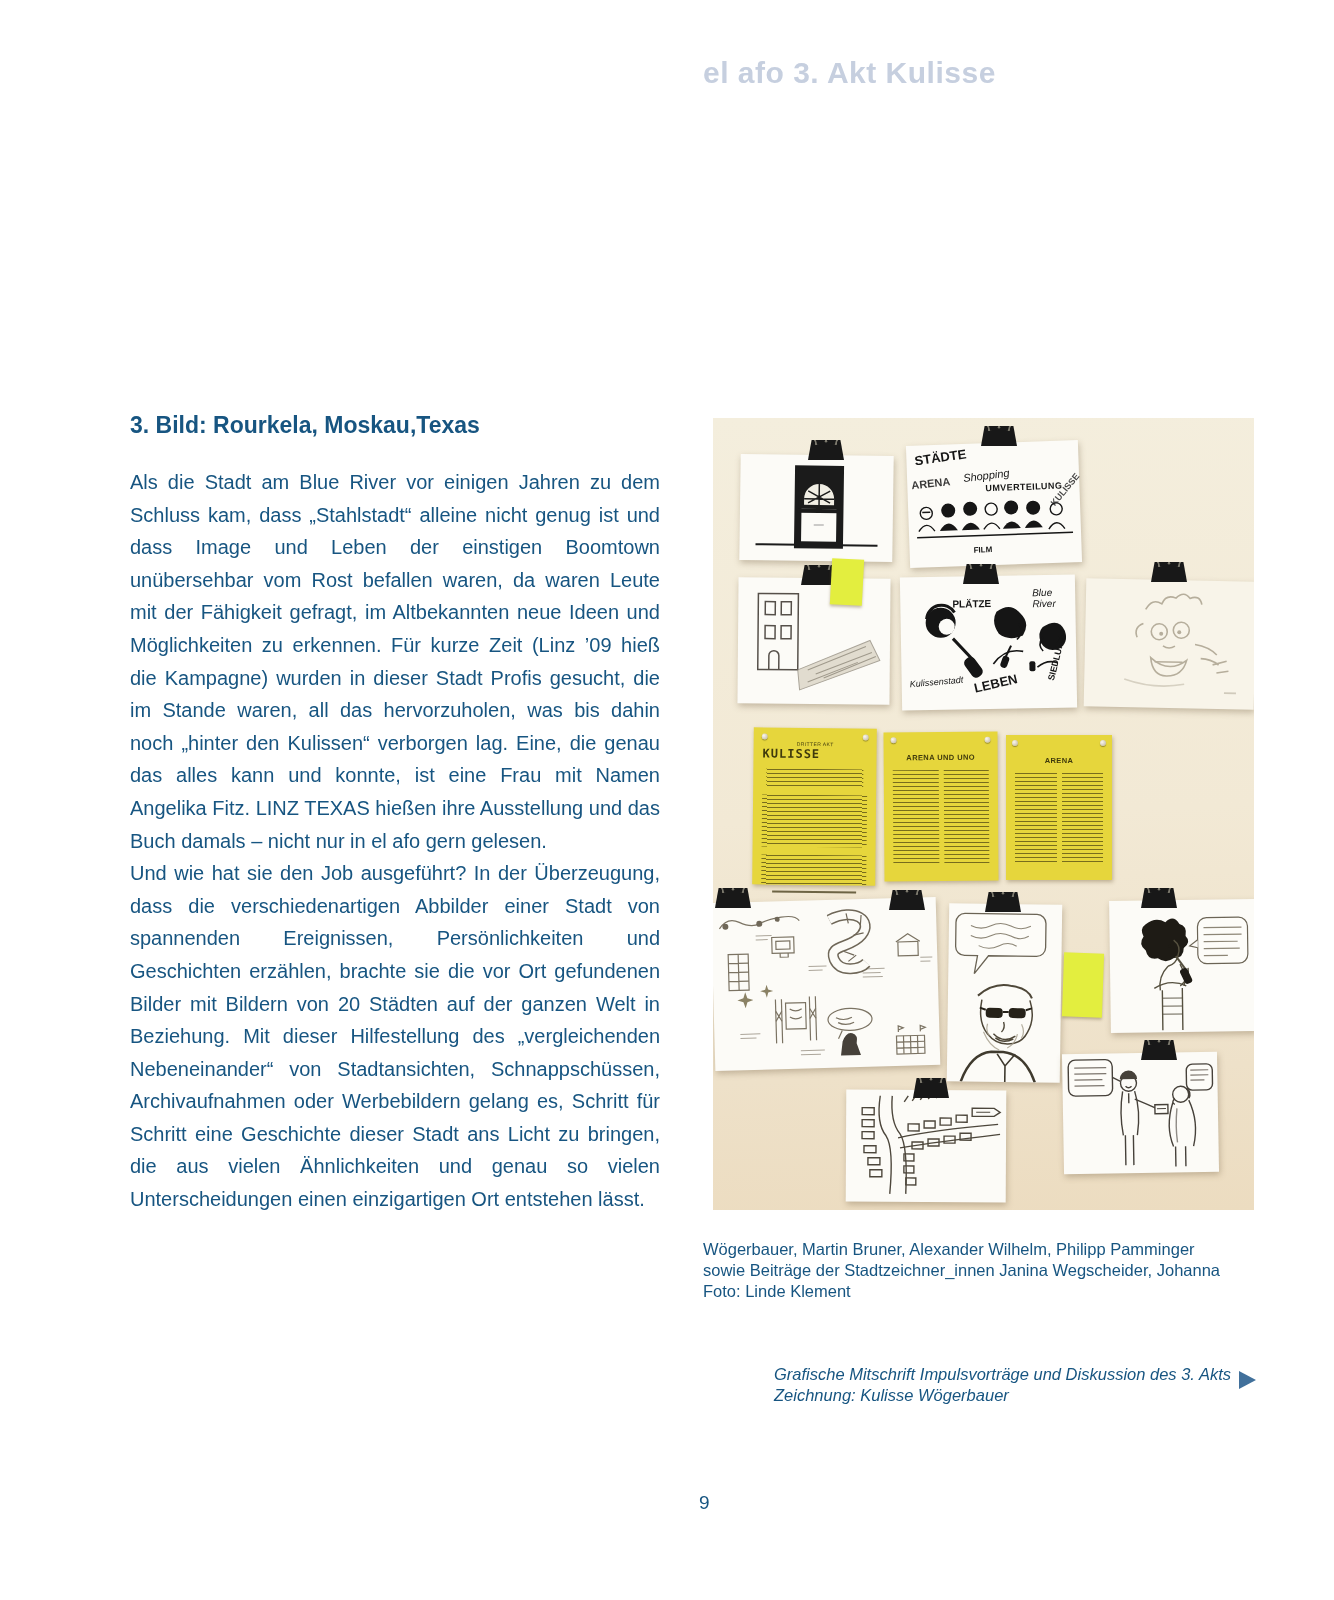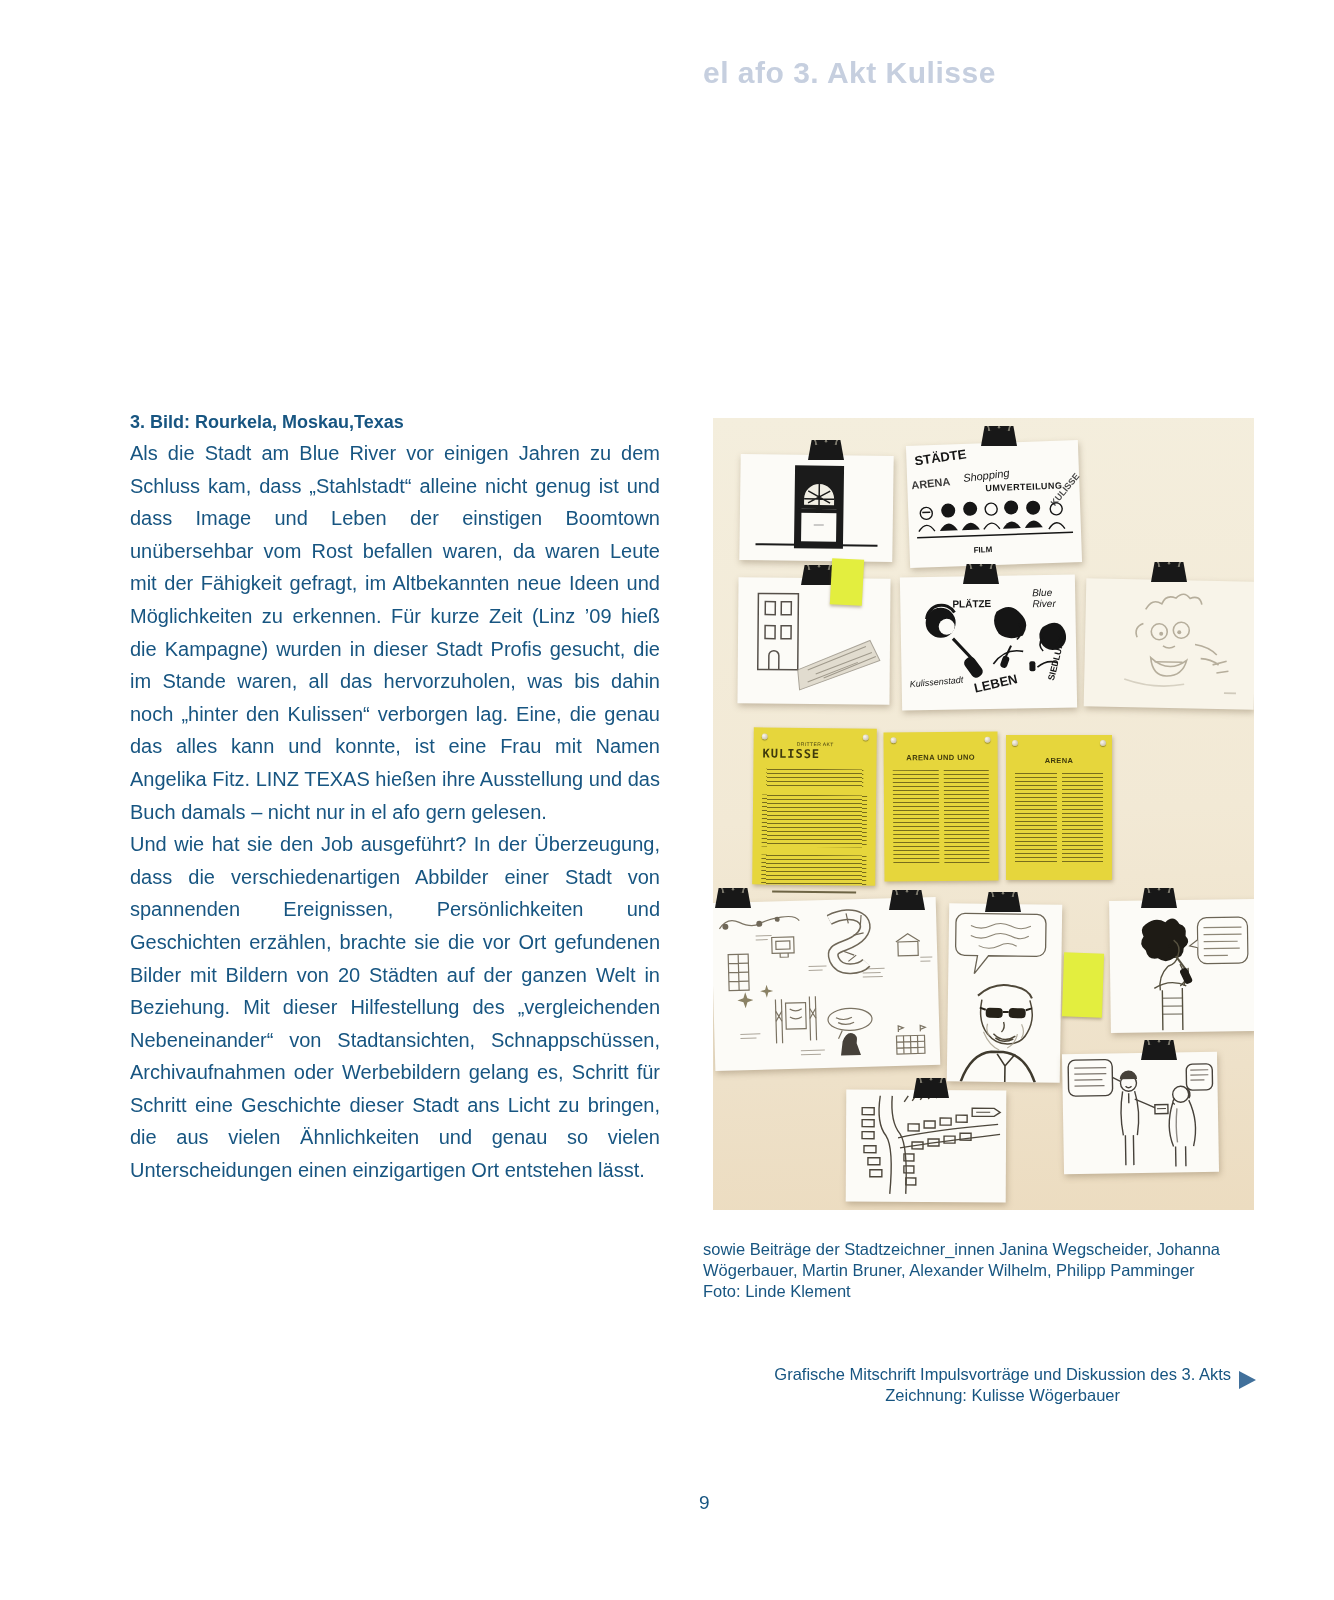--- a/index.html
+++ b/index.html
@@ -1,21 +1,21 @@
 <!DOCTYPE html>
 <html lang="de" style="--text-blue: #175581; --header-blue: #c6cfdf; --arrow-blue: #41709b; --yellow-sheet: #e6d63c; --sticky-note: #e3ee3f;"><head>
 <meta charset="utf-8">
 <style>
   html,body{margin:0;padding:0;background:#ffffff;}
   .page{position:relative;width:1334px;height:1600px;background:#ffffff;overflow:hidden;
         font-family:"Liberation Sans",sans-serif;}
   .header-title{position:absolute;left:703px;top:56px;font-size:30px;font-weight:bold;
         letter-spacing:.5px;color:var(--header-blue,#c6cfdf);}
   .article{position:absolute;left:130px;top:412px;width:530px;color:var(--text-blue,#175581);}
-  .article h2{margin:0 0 4px 0;font-size:18px;font-weight:bold;}
+  .article h2{margin:0 0 27px 0;font-size:23px;font-weight:bold;}
   .article p{margin:0;font-size:20px;line-height:32.6px;text-align:justify;}
   .photo{position:absolute;left:713px;top:418px;width:541px;height:792px;overflow:hidden;
         background:linear-gradient(178deg,#f4eedd 0%,#f2e9d5 50%,#eee1c9 82%,#ecdcc0 100%);}
   .paper{position:absolute;background:#fcfbf7;box-shadow:1px 3px 6px rgba(110,90,60,.35);}
   .clip{position:absolute;width:36px;height:20px;background:#181818;z-index:6;
         clip-path:polygon(10% 0,90% 0,100% 100%,0 100%);}
   .clip::before,.clip::after{content:"";position:absolute;top:-13px;width:9px;height:15px;
         border:2px solid #7d7a6e;border-bottom:none;border-radius:5px 5px 0 0;}
   .clip::before{left:5px;transform:rotate(-14deg);}
   .clip::after{right:5px;transform:rotate(14deg);}
@@ -29,22 +29,22 @@
   .ytitle{font-size:7.5px;line-height:9px;font-weight:bold;text-align:center;margin:2px 0 8px;letter-spacing:.4px;}
   .ytitle-big{font-family:"DejaVu Sans Mono",monospace;font-size:12px;line-height:13px;
         font-weight:bold;text-align:left;margin:1px 0 8px;letter-spacing:1px;}
   .tlines{background:repeating-linear-gradient(180deg,rgba(52,44,9,.62) 0 1px,transparent 1px 4px);}
   .cols{display:flex;gap:5px;}
   .cols .tlines{flex:1;}
   .yfoot{height:2px;margin:6px auto 0;background:rgba(52,44,9,.7);}
   .hw{position:absolute;color:#161616;white-space:nowrap;z-index:3;}
   .fig-caption{position:absolute;left:703px;top:1239px;width:560px;font-size:16.5px;
         line-height:21px;color:var(--text-blue,#175581);}
-  .bottom-caption{position:absolute;right:103px;top:1364px;text-align:center;font-size:16.5px;
-        line-height:21px;color:var(--text-blue,#175581);}
+  .bottom-caption{position:absolute;right:103px;top:1364px;text-align:left;font-size:16.5px;
+        line-height:21px;color:var(--text-blue,#175581);font-style:italic;}
   .arrow{position:absolute;left:1239px;top:1371px;width:0;height:0;
         border-left:17px solid var(--arrow-blue,#41709b);
         border-top:9px solid transparent;border-bottom:9px solid transparent;}
   .page-number{position:absolute;left:699px;top:1492px;font-size:19px;color:var(--text-blue,#175581);}
 </style>
 </head>
 <body>
 
 <div class="page">
 
@@ -328,22 +328,22 @@
           <path d="M110 50 q-8 24 0 44 M126 48 q10 22 4 46 M112 94 v20 M122 94 v20"></path>
           <path d="M114 56 q-2 18 0 34" opacity=".6"></path>
         </g>
         <path d="M12 14 h32 M12 20 h32 M12 26 h28 M12 32 h30 M128 18 h18 M128 23 h18 M128 28 h14" stroke="#7d766e" stroke-width="1.1" fill="none"></path>
       </svg>
     </div>
     <div class="clip" style="left:428px;top:622px;"></div>
   </div>
 
   <div class="fig-caption">
+    <div>Wögerbauer, Martin Bruner, Alexander Wilhelm, Philipp Pamminger</div>
     <div>sowie Beiträge der Stadtzeichner_innen Janina Wegscheider, Johanna</div>
-    <div>Wögerbauer, Martin Bruner, Alexander Wilhelm, Philipp Pamminger</div>
     <div>Foto: Linde Klement</div>
   </div>
 
   <div class="bottom-caption">
     <div>Grafische Mitschrift Impulsvorträge und Diskussion des 3. Akts</div>
     <div>Zeichnung: Kulisse Wögerbauer</div>
   </div>
   <div class="arrow"></div>
 
   <div class="page-number">9</div>

